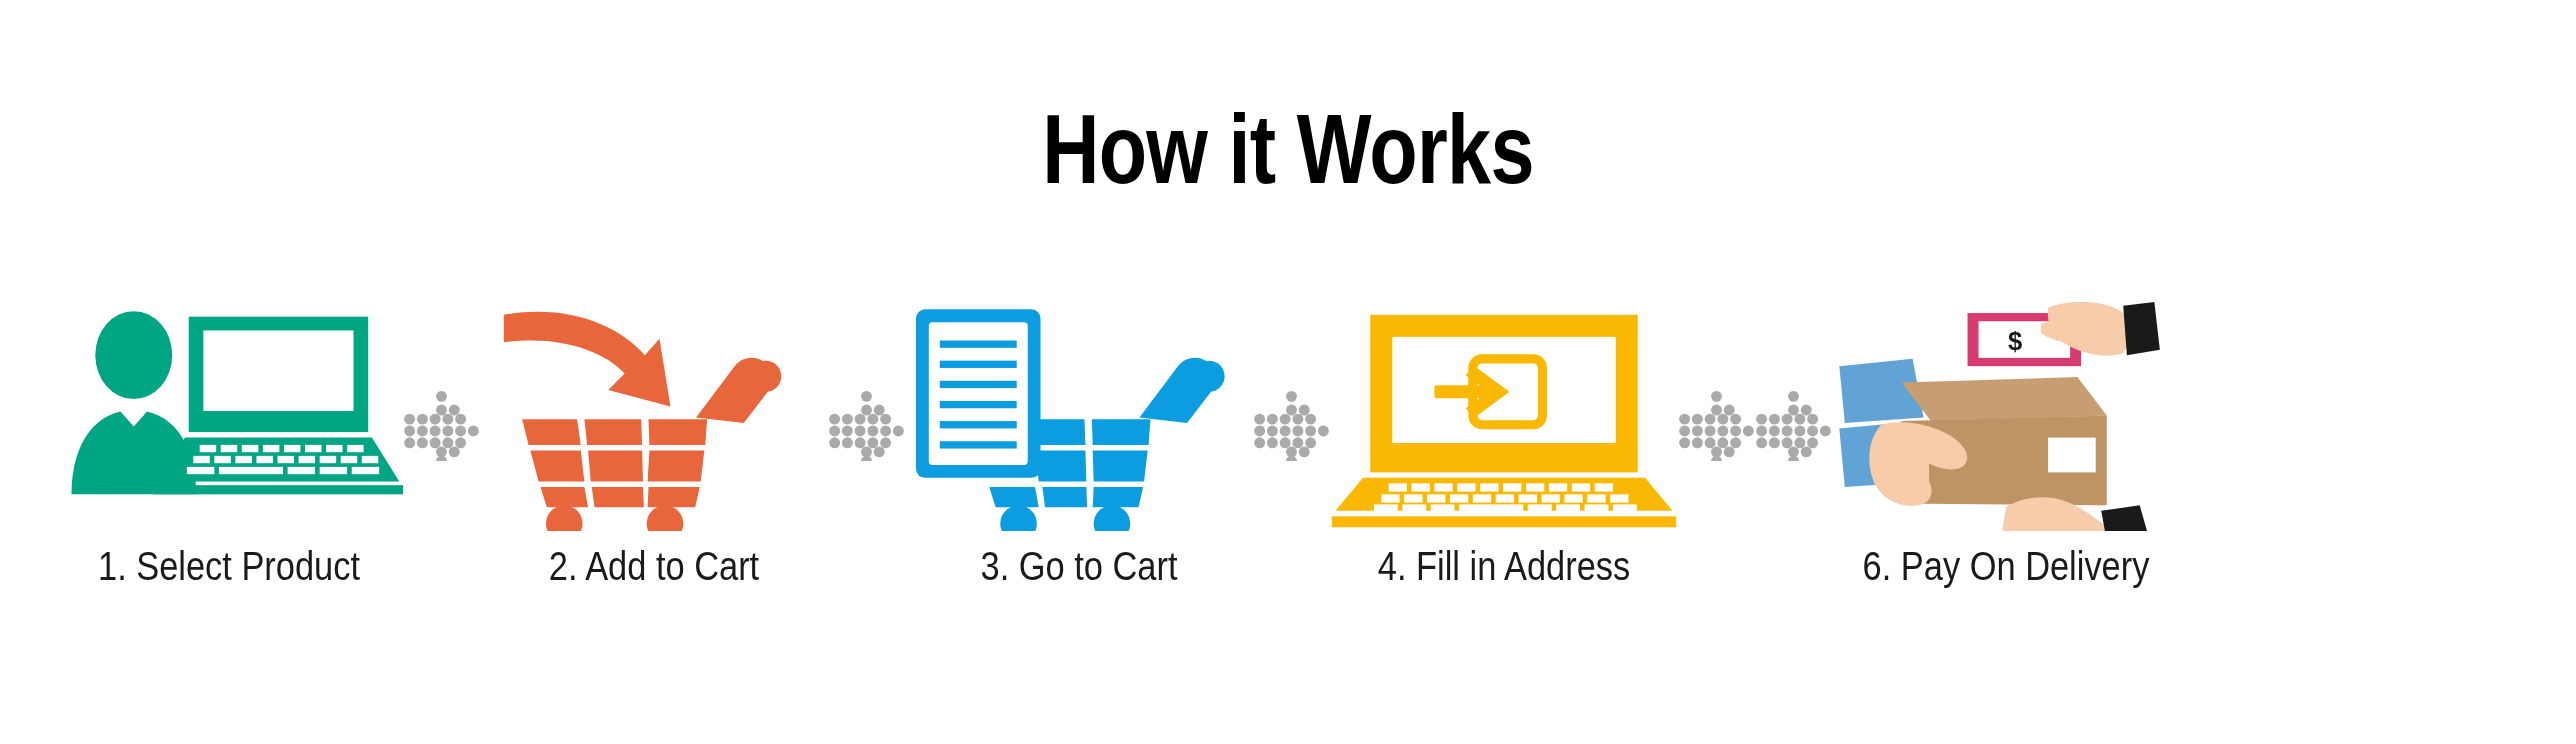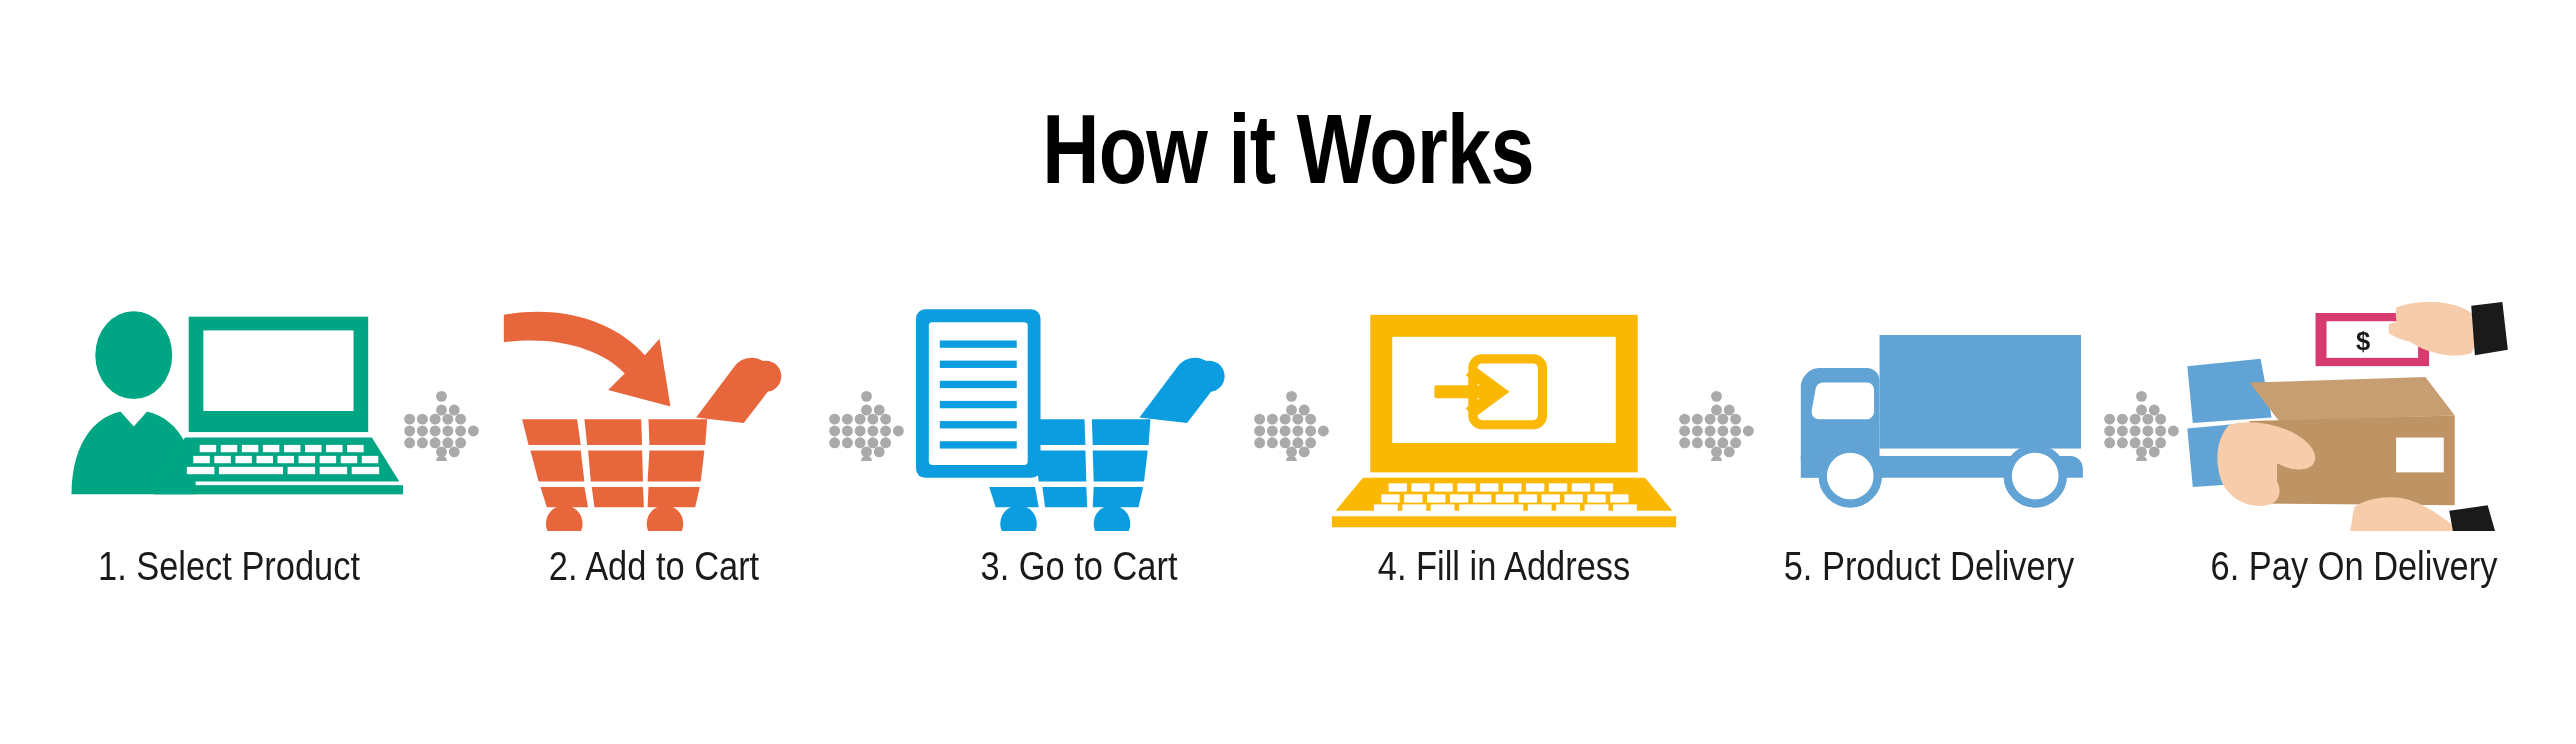--- a/index.html
+++ b/index.html
@@ -363,43 +363,20 @@
           <circle cx="35" cy="58" r="6"></circle>
         <circle cx="49" cy="58" r="6"></circle>
           <circle cx="63" cy="58" r="6"></circle>
         <circle cx="42" cy="68" r="6"></circle>
           <circle cx="56" cy="68" r="6"></circle>
         <circle cx="42" cy="78" r="6"></circle>
       </g>
     </svg>
   </div>
 
-  <div class="step">
-    <div class="icon-wrap">
-      <svg width="348" height="229" viewBox="0 0 380 250" xmlns="http://www.w3.org/2000/svg">
-
-        <rect x="136" y="36" width="220" height="124" fill="#62A3D5"></rect>
-
-        <path d="M50 174 L50 92 C50 84 58 72 70 72 L122 72 C130 72 136 78 136 86 L136 174 Z" fill="#62A3D5"></path>
-
-        <path d="M74 88 C70 88 66 92 66 96 L62 118 C61 124 65 128 70 128 L122 128 C126 128 130 124 130 120 L130 96 C130 91 126 88 122 88 Z" fill="#FFFFFF"></path>
-
-        <path d="M136 168 L344 168 C352 168 358 174 358 182 L358 192 L136 192 Z" fill="#62A3D5"></path>
-        <rect x="50" y="168" width="90" height="24" fill="#62A3D5"></rect>
-
-        <circle cx="104" cy="190" r="30" fill="none" stroke="#62A3D5" stroke-width="9"></circle>
-        <circle cx="306" cy="190" r="30" fill="none" stroke="#62A3D5" stroke-width="9"></circle>
-        <circle cx="104" cy="190" r="26" fill="#FFFFFF"></circle>
-        <circle cx="306" cy="190" r="26" fill="#FFFFFF"></circle>
-        <circle cx="104" cy="190" r="30" fill="none" stroke="#62A3D5" stroke-width="9"></circle>
-        <circle cx="306" cy="190" r="30" fill="none" stroke="#62A3D5" stroke-width="9"></circle>
-      </svg>
-    </div>
-    <div class="step-label">5. Product Delivery</div>
-  </div>
 
   <div class="sep">
     <svg width="77" height="71" viewBox="0 0 84 78" xmlns="http://www.w3.org/2000/svg">
       <g fill="#AAAAAA">
         <circle cx="42" cy="7" r="6"></circle>
         <circle cx="42" cy="22" r="6"></circle>
           <circle cx="56" cy="22" r="6"></circle>
         <circle cx="7" cy="32" r="6"></circle>
           <circle cx="21" cy="32" r="6"></circle>
           <circle cx="35" cy="32" r="6"></circle>

